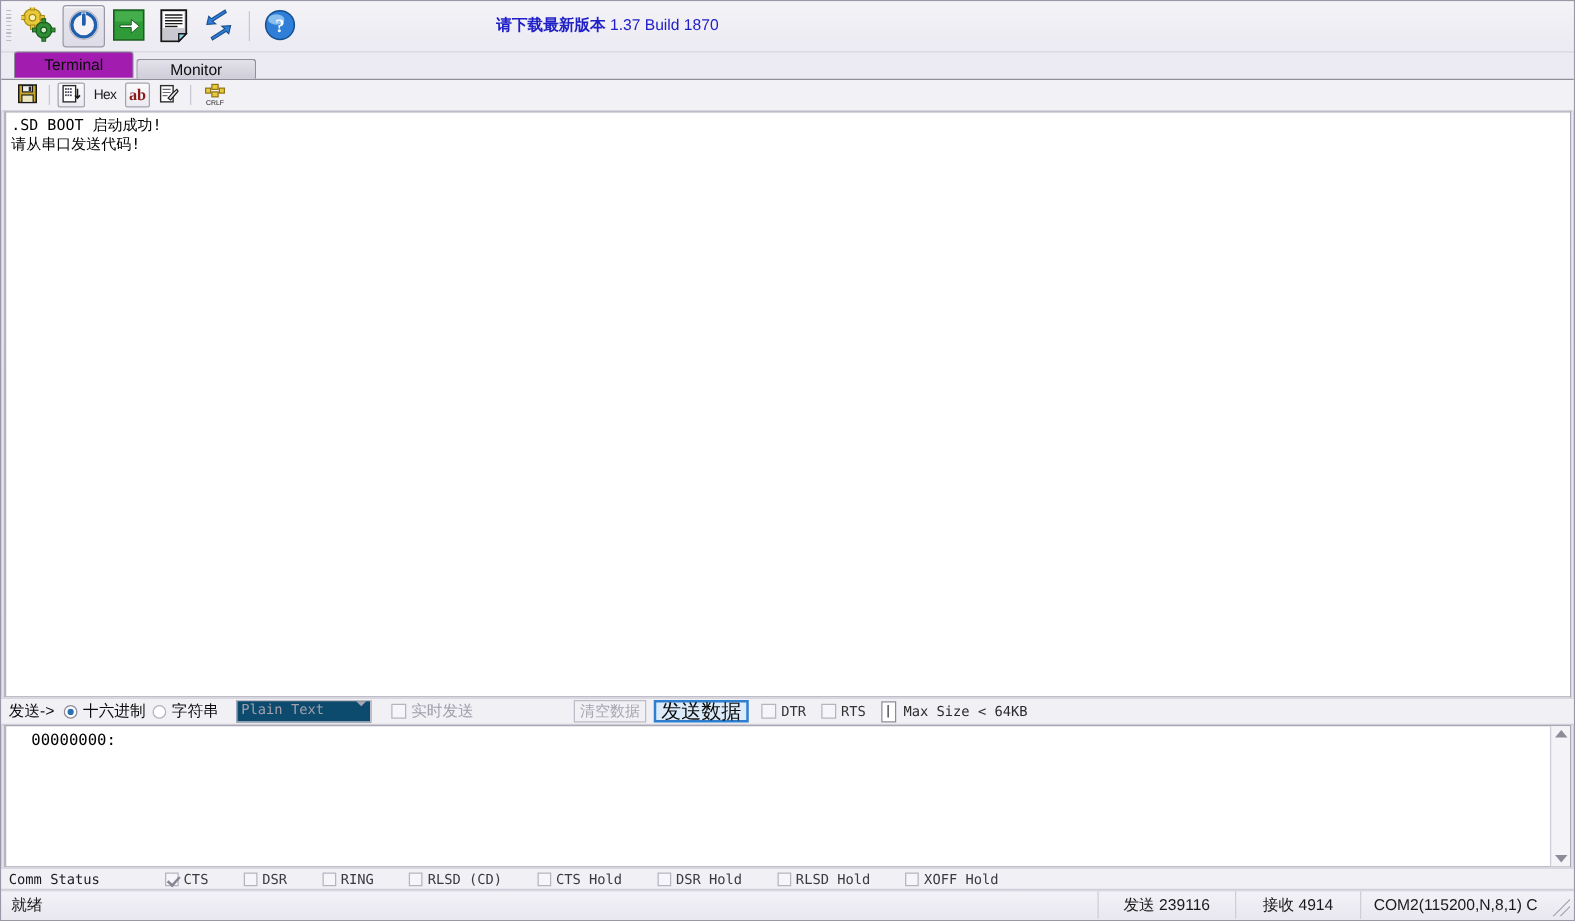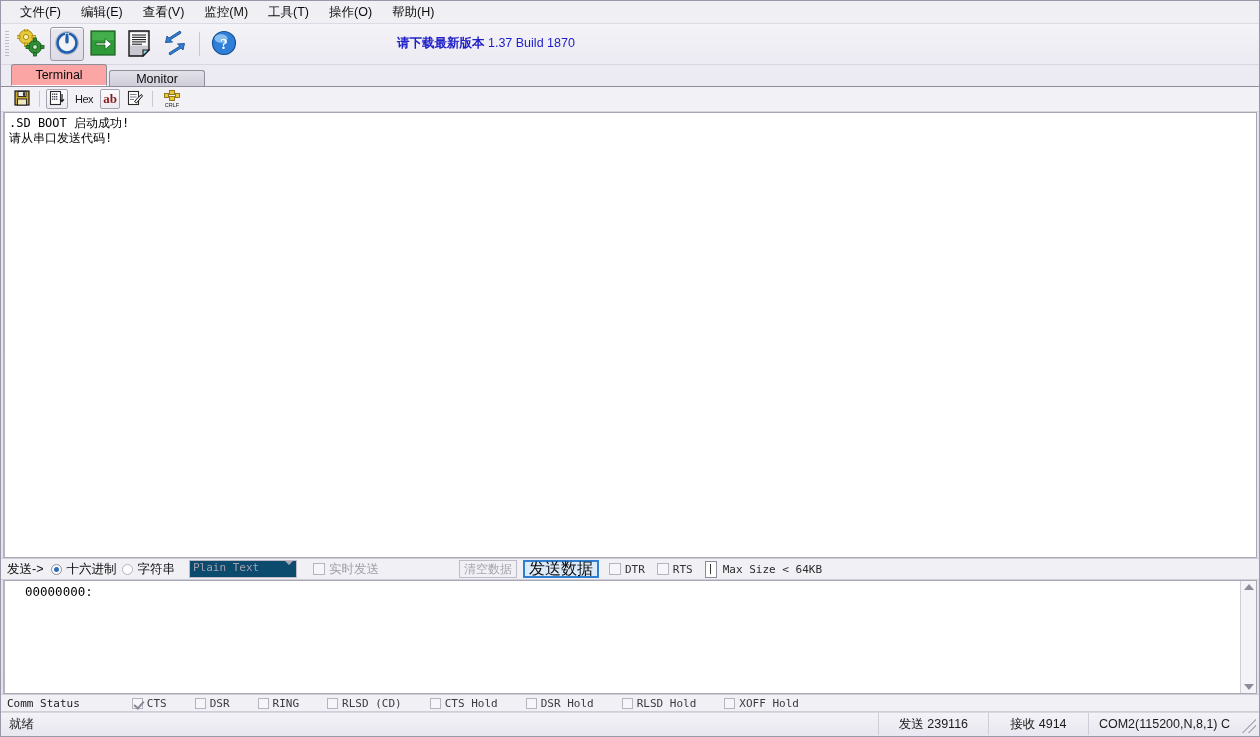--- a/index.html
+++ b/index.html
@@ -98,21 +98,21 @@
   .tab{
     height:16px;min-width:96px;box-sizing:border-box;
     display:flex;align-items:center;justify-content:center;
     font-size:12.5px;color:#0b0b0b;
     border:1px solid #8f8f9c;border-bottom:none;
     border-radius:3px 3px 0 0;
     background:linear-gradient(to bottom,#e3e1ea 0%,#cfcdd8 100%);
     margin-right:2px;padding:0 10px;
   }
   .tab.active{
-    background:#fca5a5;height:22px;border-bottom:1px solid #fff;
+    background:#a21caf;height:22px;border-bottom:1px solid #fff;
     position:relative;z-index:2;
   }
 
   
   .subtoolbar{
     height:24px;flex:0 0 24px;display:flex;align-items:center;
     background:#f2f1f6;border-bottom:1px solid #d6d4de;padding-left:8px;
   }
   .sbtn{
     height:20px;min-width:20px;display:flex;align-items:center;justify-content:center;
@@ -229,29 +229,20 @@
       linear-gradient(135deg,transparent 0 48%,#b3b1bd 48% 56%,transparent 56%),
       linear-gradient(135deg,transparent 0 68%,#b3b1bd 68% 76%,transparent 76%);
   }
 </style>
 </head>
 <body>
 
 <div class="app">
 
 
-  <div class="menubar">
-    <div class="menuitem">文件(F)</div>
-    <div class="menuitem">编辑(E)</div>
-    <div class="menuitem">查看(V)</div>
-    <div class="menuitem">监控(M)</div>
-    <div class="menuitem">工具(T)</div>
-    <div class="menuitem">操作(O)</div>
-    <div class="menuitem">帮助(H)</div>
-  </div>
 
   <div class="toolbar">
     <div class="grip"></div>
 
     <div class="tbtn">
       <span>
         <svg width="28" height="28" viewBox="0 0 28 28">
           <g transform="translate(9,8)">
             <circle cx="0" cy="0" r="7" fill="#e8c93a" stroke="#a88a12" stroke-width="1"></circle>
             <circle cx="0" cy="0" r="2.6" fill="#fdf3b4" stroke="#a88a12" stroke-width="1"></circle>

